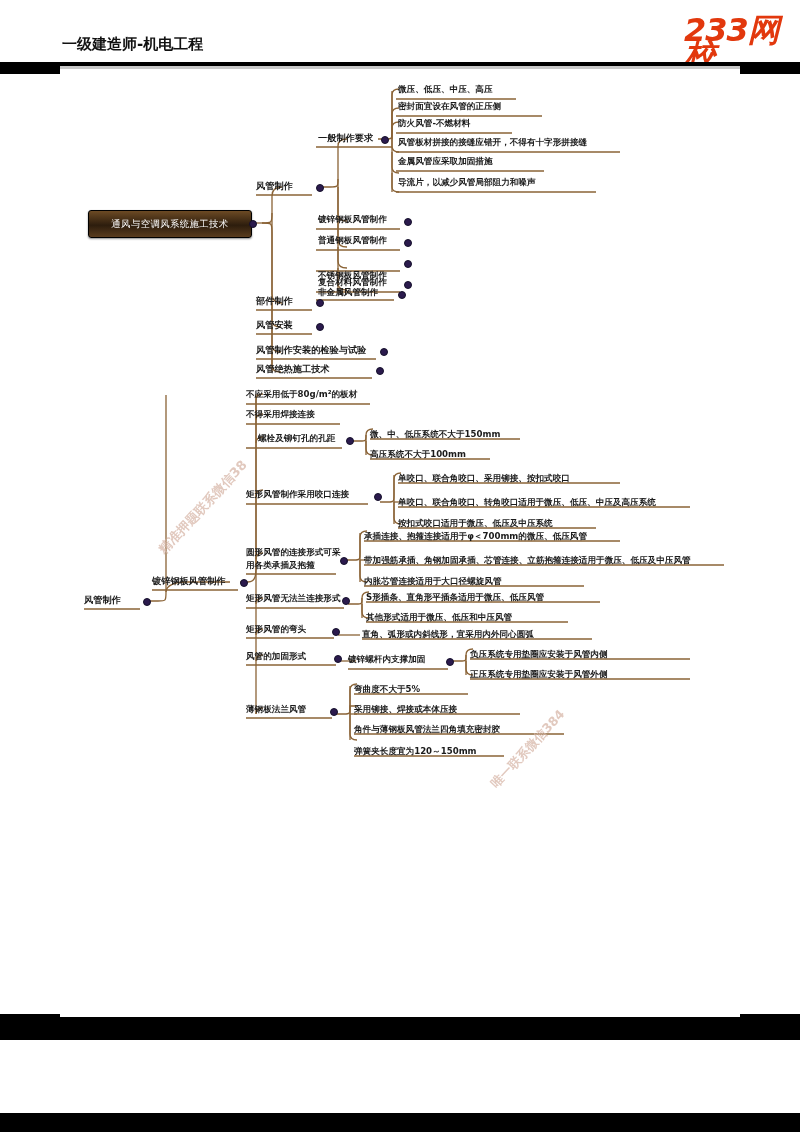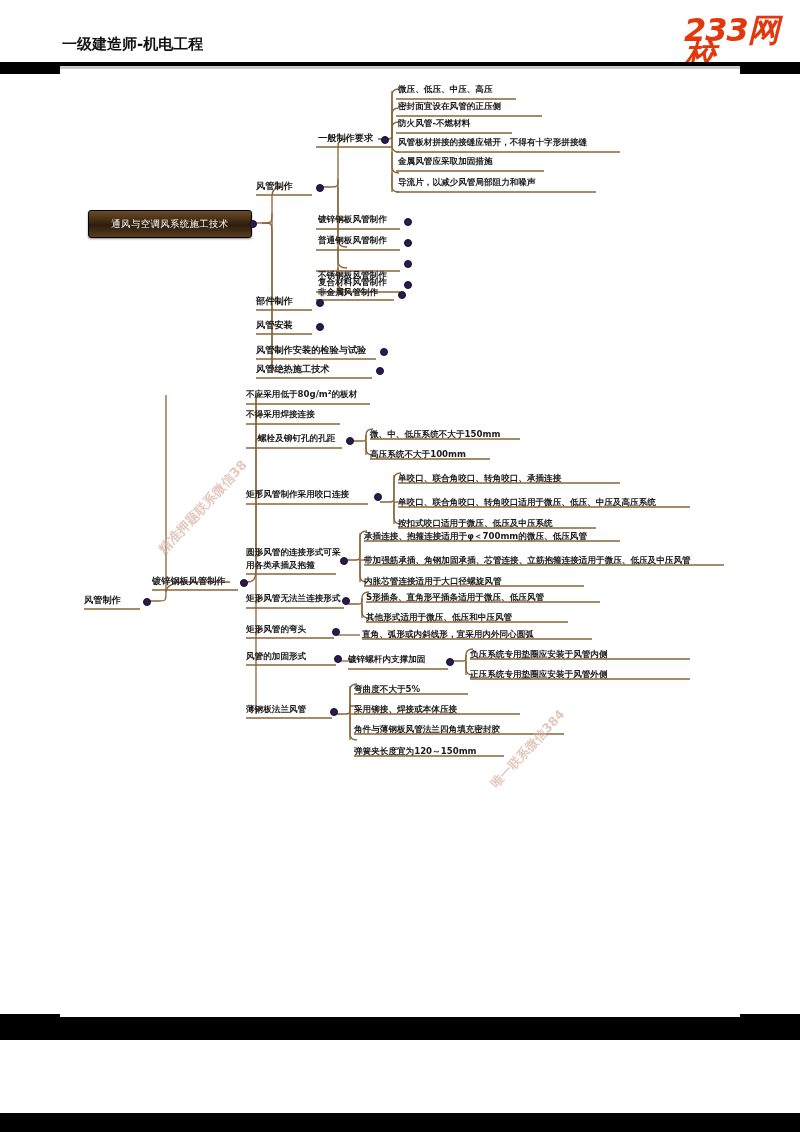--- a/index.html
+++ b/index.html
@@ -250,21 +250,21 @@
 <div class="node small" style="left:246px;top:390px">不应采用低于80g/m²的板材</div>
 <div class="node small" style="left:246px;top:410px">不得采用焊接连接</div>
 
 <div class="node small" style="left:258px;top:434px">螺栓及铆钉孔的孔距</div>
 <div class="dot" style="left:346px;top:437px"></div>
 <div class="node small" style="left:370px;top:430px">微、中、低压系统不大于150mm</div>
 <div class="node small" style="left:370px;top:450px">高压系统不大于100mm</div>
 
 <div class="node small" style="left:246px;top:490px">矩形风管制作采用咬口连接</div>
 <div class="dot" style="left:374px;top:493px"></div>
-<div class="node small" style="left:398px;top:474px">单咬口、联合角咬口、转角咬口、承插连接</div>
+<div class="node small" style="left:398px;top:474px">单咬口、联合角咬口、采用铆接、按扣式咬口</div>
 <div class="node small" style="left:398px;top:498px">单咬口、联合角咬口、转角咬口适用于微压、低压、中压及高压系统</div>
 <div class="node small" style="left:398px;top:519px">按扣式咬口适用于微压、低压及中压系统</div>
 
 <div class="node small" style="left:246px;top:546px;line-height:1.5;white-space:normal;width:100px">圆形风管的连接形式可采用各类承插及抱箍</div>
 <div class="dot" style="left:340px;top:557px"></div>
 <div class="node small" style="left:364px;top:532px">承插连接、抱箍连接适用于φ＜700mm的微压、低压风管</div>
 <div class="node small" style="left:364px;top:556px">带加强筋承插、角钢加固承插、芯管连接、立筋抱箍连接适用于微压、低压及中压风管</div>
 <div class="node small" style="left:364px;top:577px">内胀芯管连接适用于大口径螺旋风管</div>
 
 <div class="node small" style="left:246px;top:594px">矩形风管无法兰连接形式</div>

